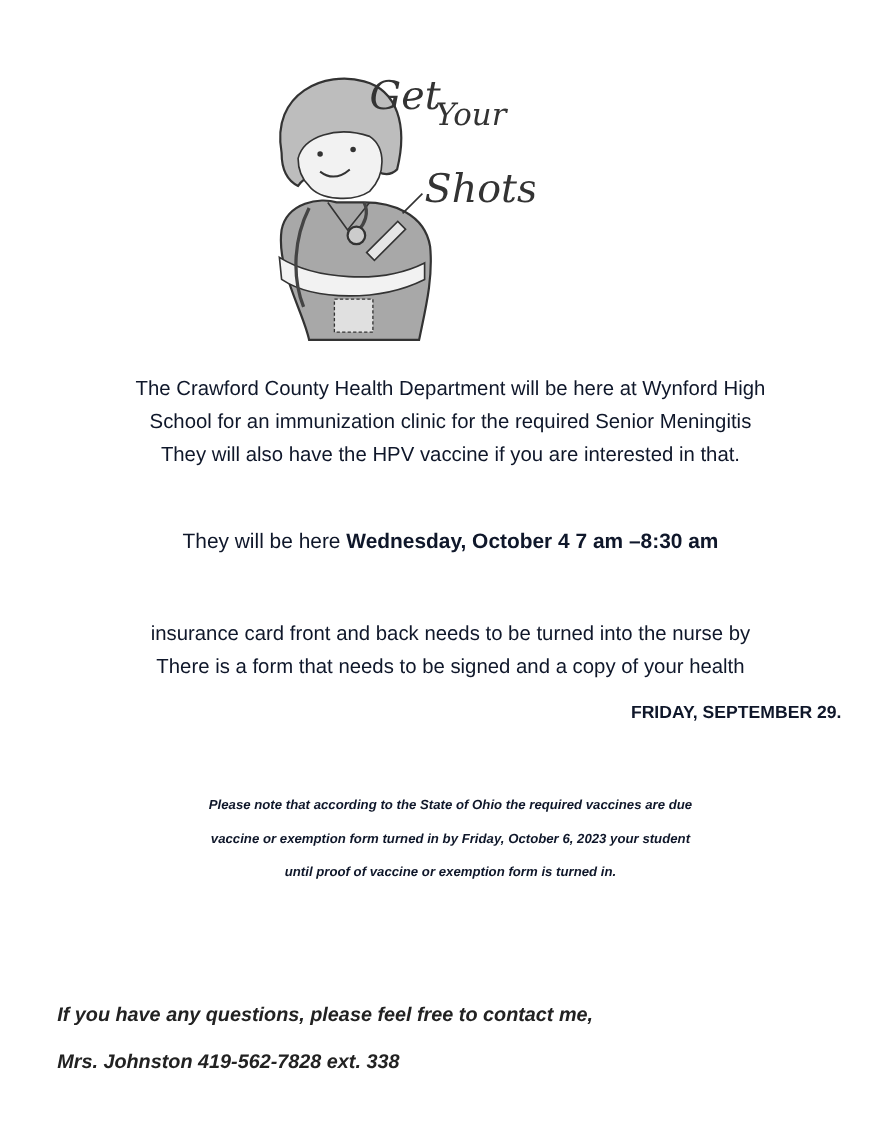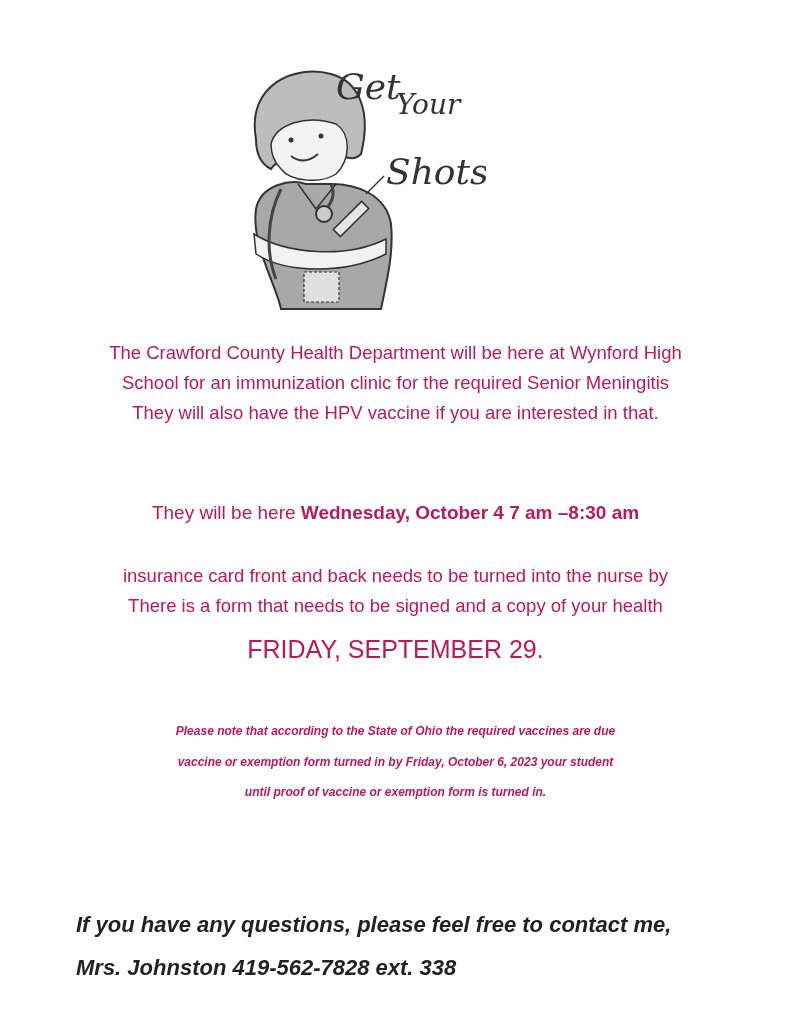--- a/index.html
+++ b/index.html
@@ -9,31 +9,31 @@
     color: #222222;
   }
   .illustration {
     position: absolute; left: 236px; top: 44px; width: 250px; height: 270px;
   }
   .illustration svg { width: 100%; height: 100%; display: block; }
   .title-word {
     font-family: "DejaVu Serif", serif; fill: #333; font-style: italic;
   }
   .para {
-    position: absolute; left: 40px; width: 711px; text-align: center;
-    font-size: 18.5px; line-height: 30px; color: #be185d;
+    position: absolute; left: 54px; width: 711px; text-align: center;
+    font-size: 18.5px; line-height: 30px; color: #0f172a;
   }
   .p1 { top: 338px; }
-  .p2 { top: 478px; font-size: 19px; margin-top: 20px; }
+  .p2 { top: 478px; font-size: 19px; }
   .p3 { top: 561px; }
-  .p4 { top: 634px; font-weight: normal; font-size: 25px; }
+  .p4 { top: 634px; font-weight: bold; font-size: 16px; text-align: right; }
   .p5 { top: 716px; font-style: italic; font-weight: bold; font-size: 12px; line-height: 30.5px; }
   .contact {
-    position: absolute; left: 76px; font-style: italic; font-weight: bold;
-    font-size: 22px; color: #222; text-align: center;
+    position: absolute; left: 52px; font-style: italic; font-weight: bold;
+    font-size: 18px; color: #222; text-align: center;
   }
   .c1 { top: 912px; }
   .c2 { top: 955px; }
   b { font-weight: bold; }
 </style>
 </head>
 <body>
 
 <div class="illustration">
   <svg viewBox="0 0 250 270">

